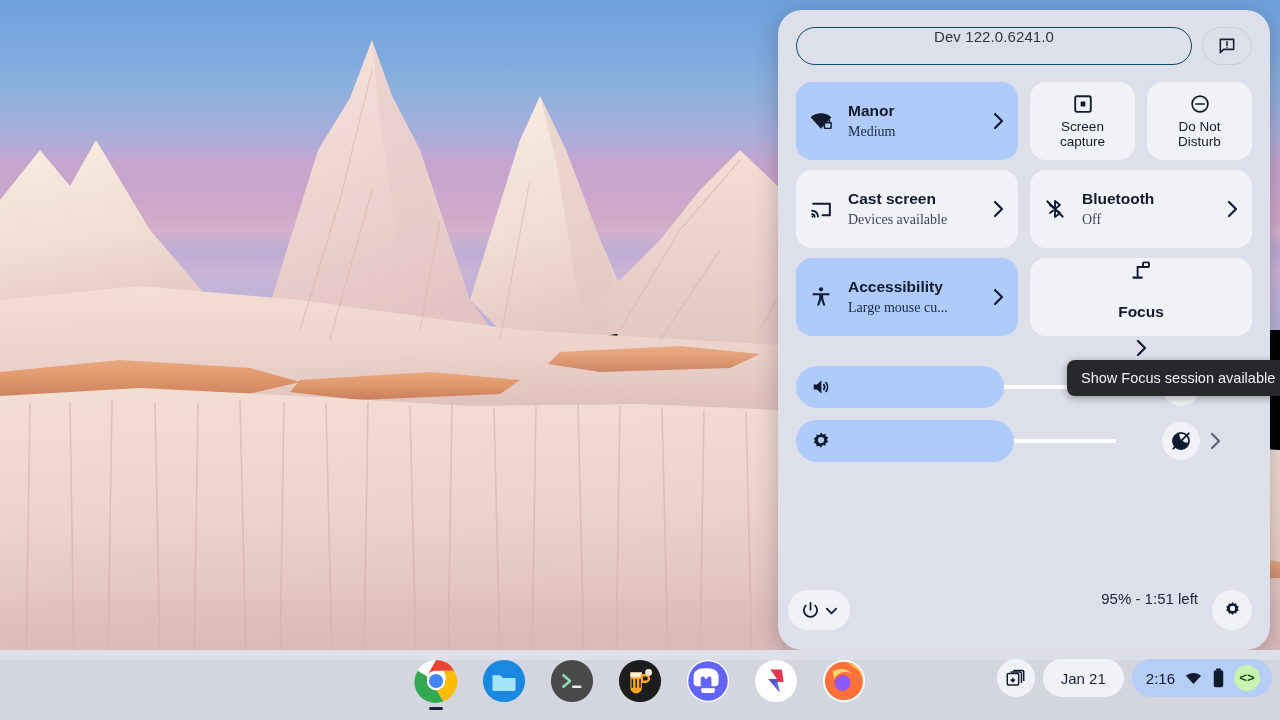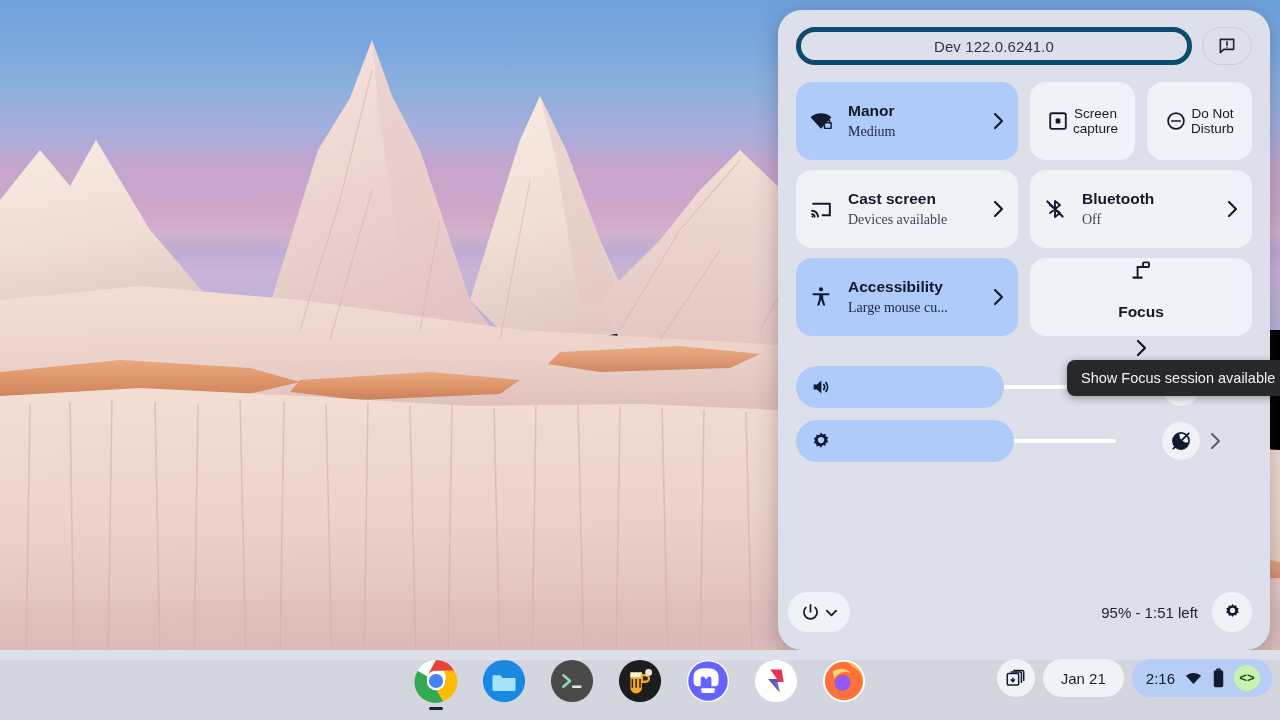--- a/index.html
+++ b/index.html
@@ -39,22 +39,22 @@
     background: #dde0ea;
     border-radius: 24px;
     box-shadow: 0 4px 22px rgba(40,40,60,.30);
     padding: 16px 18px;
     color: #121a2b;
   }
 
   .qs-top { display: flex; align-items: center; gap: 10px; height: 40px; }
   .version-pill {
     flex: 1; height: 38px; border-radius: 19px;
-    border: 5px solid #0c4a6e;
-    display: flex; align-items: center; justify-content: center;
+    border: 1px solid #0c4a6e;
+    display: flex; align-items: flex-start; justify-content: center;
     font-size: 15px; color: #303542; letter-spacing: .1px;
   }
   .feedback-btn {
     width: 50px; height: 38px; border-radius: 19px;
     border: 1px solid #c9cdd9;
     display: flex; align-items: center; justify-content: center;
   }
 
   .tiles { margin-top: 16px; display: grid; grid-template-columns: 222px 222px; gap: 10px 12px; }
 
@@ -68,21 +68,21 @@
   .tile .txt { flex: 1; min-width: 0; }
   .tile .t-title { font-size: 15.5px; font-weight: 600; color: #121a2b; line-height: 19px; white-space: nowrap; overflow: hidden; text-overflow: ellipsis;}
   .tile .t-sub { font-size: 14px; color: #3f4557; line-height: 19px; margin-top: 2px; white-space: nowrap; overflow: hidden; font-family: Liberation Serif, serif; }
   .tile.on .t-sub { color: #1b2740; }
   .chev { width: 16px; flex: none; display:flex; align-items:center; justify-content:center; }
 
   
   .tile-sq {
     background: #f1f2f7; border-radius: 16px;
     width: 105px; height: 78px;
-    display: flex; flex-direction: row; align-items: center; justify-content: center; gap: 4px;
+    display: flex; flex-direction: column; align-items: center; justify-content: center; gap: 4px;
   }
   .tile-sq .lbl { font-size: 13.5px; line-height: 15.5px; text-align: center; color: #121a2b; }
   .sq-pair { display: flex; gap: 12px; }
 
   
   .tile.focus { gap: 18px; flex-direction: column; }
 
   
   #tooltip {
     position: absolute; left: 1067px; top: 360px;
@@ -112,21 +112,21 @@
   .mute-btn {
     width: 38px; height: 38px; border-radius: 50%;
     background: #f1f2f7; display:flex; align-items:center; justify-content:center;
     margin-left: 46px; flex: none;
   }
   .slider-chev { width: 30px; display:flex; align-items:center; justify-content:center; flex:none; }
 
   
   .qs-bottom {
     position: absolute; left: 10px; right: 18px; bottom: 16px;
-    display: flex; align-items: center; height: 44px;
+    display: flex; height: 44px;
   }
   .power-btn {
     width: 62px; height: 40px; border-radius: 20px;
     background: #f1f2f7; display: flex; align-items: center; justify-content: center; gap: 3px;
   }
   .battery-txt { margin-left: auto; font-size: 15px; color: #202636; }
   .settings-btn {
     width: 40px; height: 40px; border-radius: 50%; background: #f1f2f7;
     display: flex; align-items: center; justify-content: center; margin-left: 14px;
   }

